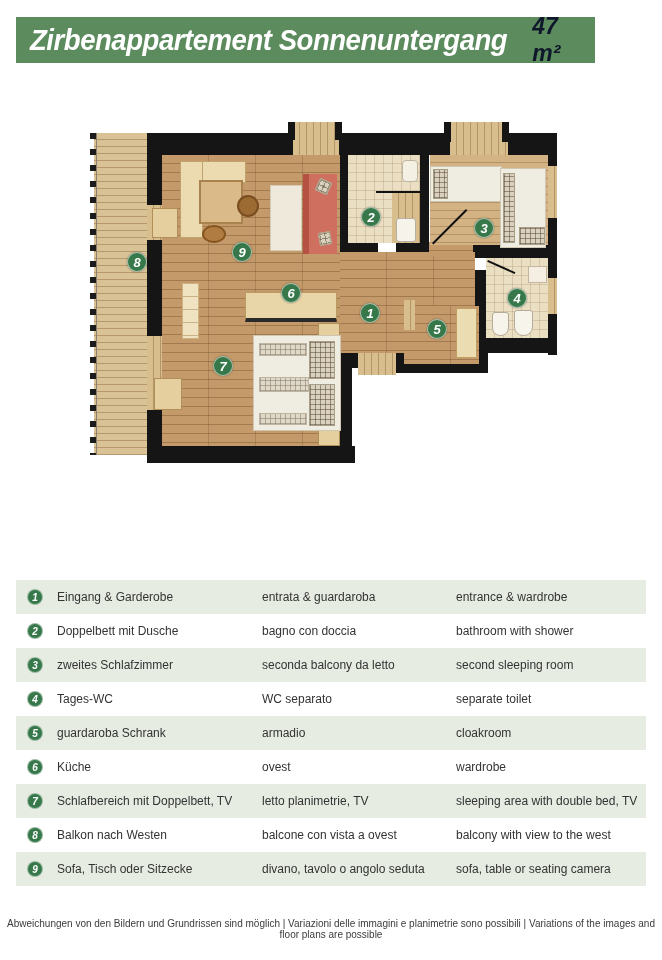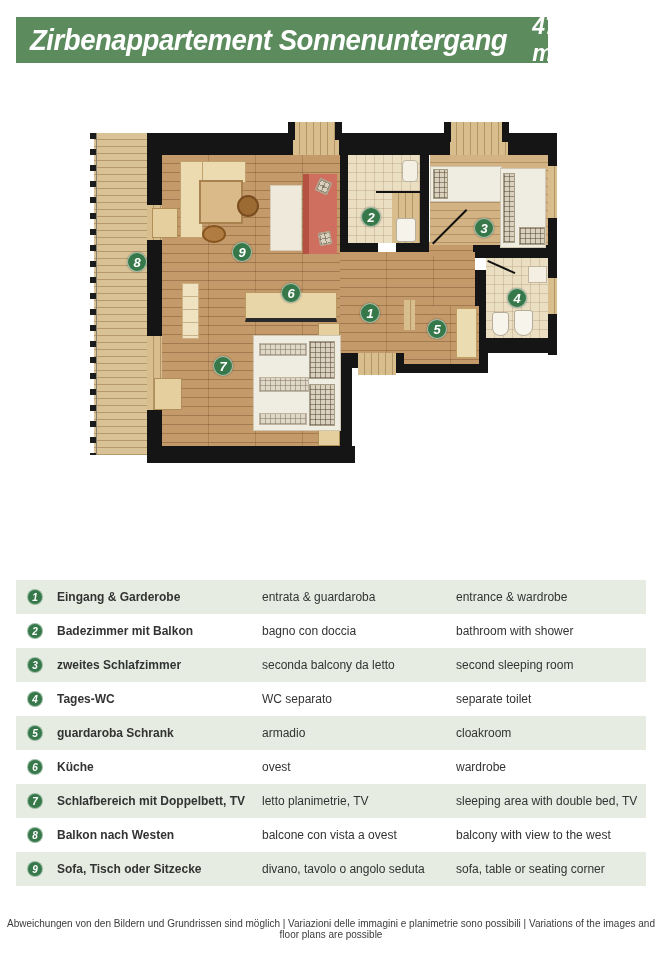--- a/index.html
+++ b/index.html
@@ -1,23 +1,23 @@
 <!DOCTYPE html>
 <html><head>
 <meta charset="utf-8">
 <style>
   html,body{margin:0;padding:0;background:#fff;}
   body{width:662px;height:960px;position:relative;font-family:"Liberation Sans",sans-serif;overflow:hidden;}
 
   
-  .header{position:absolute;left:16px;top:17px;width:532px;height:46px;background:#5c8b5e;
+  .header{position:absolute;left:16px;top:17px;width:579px;height:46px;background:#5c8b5e;
           display:flex;align-items:center;justify-content:space-between;padding:0 14px;box-sizing:border-box;}
   .header .title{color:#fff;font-style:italic;font-size:29px;font-weight:600;letter-spacing:-.5px;
                  transform:scaleX(.95);transform-origin:left center;white-space:nowrap;}
-  .header .area{color:#ffffff;font-style:italic;font-size:23px;font-weight:600;}
+  .header .area{color:#0f172a;font-style:italic;font-size:23px;font-weight:600;}
 
   
   .plan{position:absolute;left:90px;top:128px;width:478px;height:338px;}
   .plan *{position:absolute;box-sizing:border-box;}
   .w{background:#151515;}
   .fh{background-color:#c49a6a;
       background-image:repeating-linear-gradient(180deg,rgba(90,55,25,0) 0 8px,rgba(90,55,25,.32) 8px 9px),
                        repeating-linear-gradient(90deg,rgba(90,55,25,0) 0 46px,rgba(90,55,25,.22) 46px 47px);}
   .fh3{background-color:#d3b283;
       background-image:repeating-linear-gradient(180deg,rgba(110,75,35,0) 0 7px,rgba(110,75,35,.3) 7px 8px);}
@@ -40,21 +40,21 @@
   .dline{background:#111;height:2px;}
 
   
   .legend{position:absolute;left:16px;top:580px;width:630px;}
   .lrow{position:relative;width:630px;height:34px;}
   .lrow.alt{background:#e6ece2;}
   .badge{position:absolute;left:11px;top:50%;transform:translateY(-50%);width:16px;height:16px;border-radius:50%;
          background:#37784a;border:1px solid rgba(255,255,255,.5);color:#fff;font-style:italic;font-weight:bold;
          font-size:10px;display:flex;align-items:center;justify-content:center;box-sizing:border-box;}
   .cell{position:absolute;top:50%;transform:translateY(-50%);font-size:12px;color:#333;white-space:nowrap;}
-  .c1{left:41px;font-weight:bold;} .c2{left:246px;} .c3{left:440px;}
+  .c1{left:41px;} .c2{left:246px;} .c3{left:440px;}
 
   
   .footer{position:absolute;left:0;top:918px;width:662px;text-align:center;font-size:10px;color:#3b3b3b;}
 </style>
 </head>
 <body>
 
 <div class="header">
   <div class="title">Zirbenappartement Sonnenuntergang</div>
   <div class="area">47 m²</div>
@@ -168,21 +168,21 @@
 
 <div class="legend">
   <div class="lrow alt">
     <span class="badge">1</span>
     <span class="cell c1">Eingang &amp; Garderobe</span>
     <span class="cell c2">entrata &amp; guardaroba</span>
     <span class="cell c3">entrance &amp; wardrobe</span>
   </div>
   <div class="lrow">
     <span class="badge">2</span>
-    <span class="cell c1">Badezimmer mit Balkon</span>
+    <span class="cell c1">Doppelbett mit Dusche</span>
     <span class="cell c2">bagno con doccia</span>
     <span class="cell c3">bathroom with shower</span>
   </div>
   <div class="lrow alt">
     <span class="badge">3</span>
     <span class="cell c1">zweites Schlafzimmer</span>
     <span class="cell c2">seconda balcony da letto</span>
     <span class="cell c3">second sleeping room</span>
   </div>
   <div class="lrow">
@@ -212,17 +212,17 @@
   <div class="lrow">
     <span class="badge">8</span>
     <span class="cell c1">Balkon nach Westen</span>
     <span class="cell c2">balcone con vista a ovest</span>
     <span class="cell c3">balcony with view to the west</span>
   </div>
   <div class="lrow alt">
     <span class="badge">9</span>
     <span class="cell c1">Sofa, Tisch oder Sitzecke</span>
     <span class="cell c2">divano, tavolo o angolo seduta</span>
-    <span class="cell c3">sofa, table or seating corner</span>
+    <span class="cell c3">sofa, table or seating camera</span>
   </div>
 </div>
 
 <div class="footer">Abweichungen von den Bildern und Grundrissen sind möglich | Variazioni delle immagini e planimetrie sono possibili | Variations of the images and floor plans are possible</div>
 
 </body></html>

